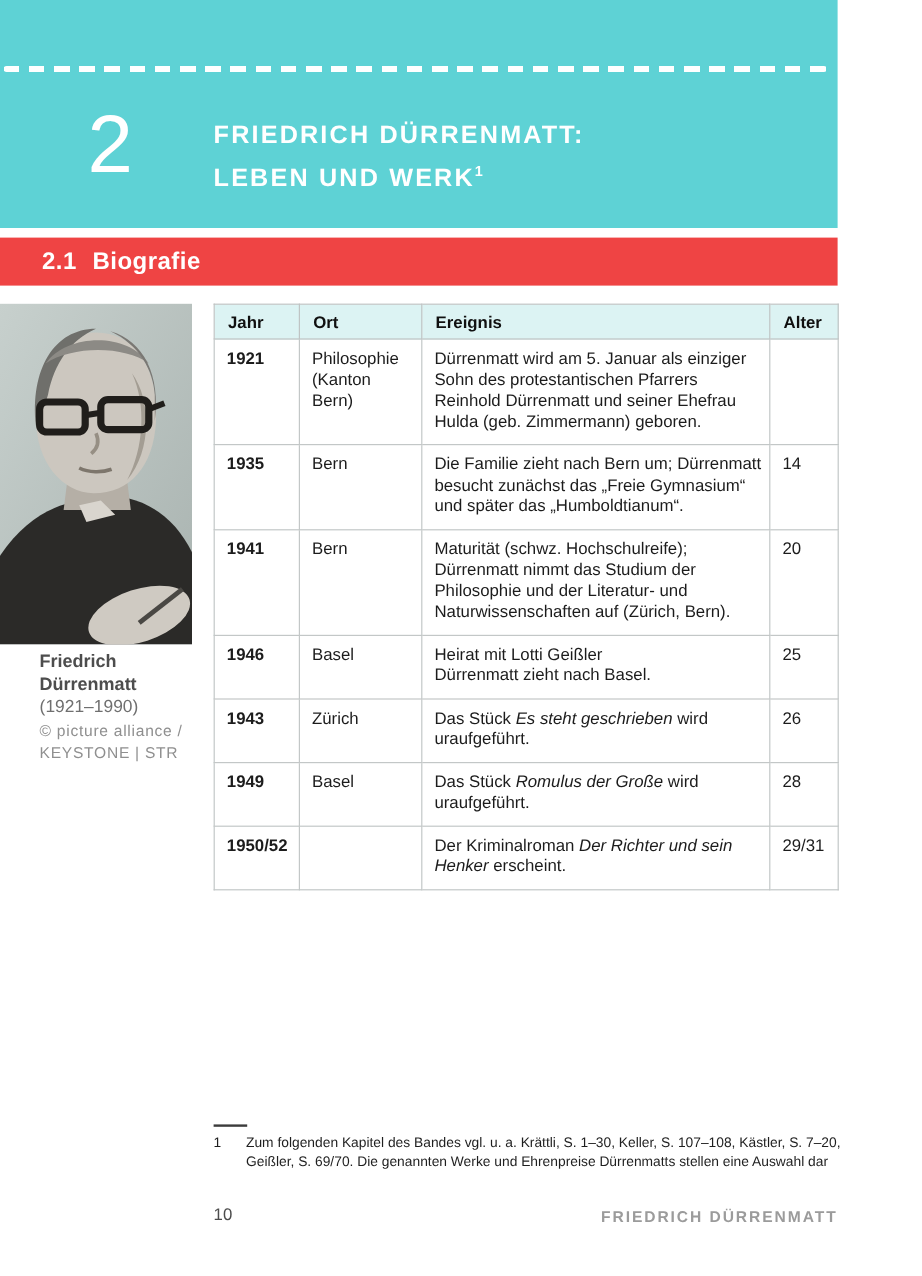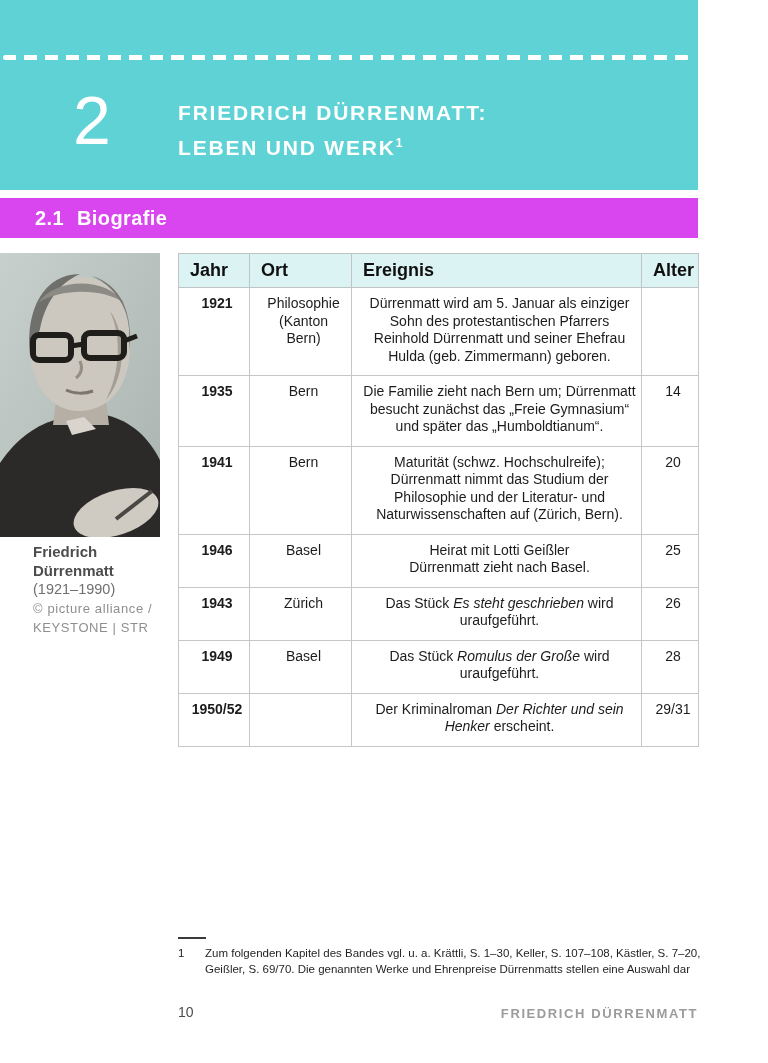--- a/index.html
+++ b/index.html
@@ -32,21 +32,21 @@
     position:absolute; top:97px; left:178px;
     color:#ffffff; font-weight:bold; font-size:21px;
     letter-spacing:1.8px; line-height:31px;
   }
   .chapter-title sup { font-size:12px; letter-spacing:0; }
 
   
   .section-band {
     position:absolute; top:198px; left:0;
     width:698px; height:40px;
-    background:#d946ef;
+    background:#ef4444;
     color:#ffffff; font-weight:bold; font-size:20px;
     display:flex; align-items:center;
     padding-left:35px; box-sizing:border-box;
     letter-spacing:0.4px;
   }
   .section-band .num { margin-right:13px; }
 
   
   .photo {
     position:absolute; top:253px; left:0;
@@ -63,29 +63,28 @@
   
   .table-wrap { position:absolute; top:253px; left:178px; width:520px; }
   table.bio {
     border-collapse:collapse; table-layout:fixed;
     width:520px;
   }
   table.bio th {
     background:#dcf3f3;
     border:1px solid #bfc4c4;
     text-align:left; vertical-align:middle;
-    font-size:18px; color:#101010;
+    font-size:14px; color:#101010;
     padding:6px 6px 6px 11px;
   }
   table.bio td {
     border:1px solid #c3c7c7;
     vertical-align:top;
     font-size:14px; line-height:17.5px; color:#1c1c1c;
     padding:7px 4px 10px 10px;
-    text-align:center;
   }
   td.jahr { color:#4fd4d9; font-weight:bold; font-size:14.5px; padding-left:11px; }
   td.ort, td.ereignis { white-space:pre-line; }
   td.ereignis { padding-left:9px; padding-right:3px;margin-top:41px; }
   td.ereignis i { font-style:italic; }
   td.alter { padding-left:8px; }
 
   
   .footnote-rule {
     position:absolute; top:937px; left:178px;

